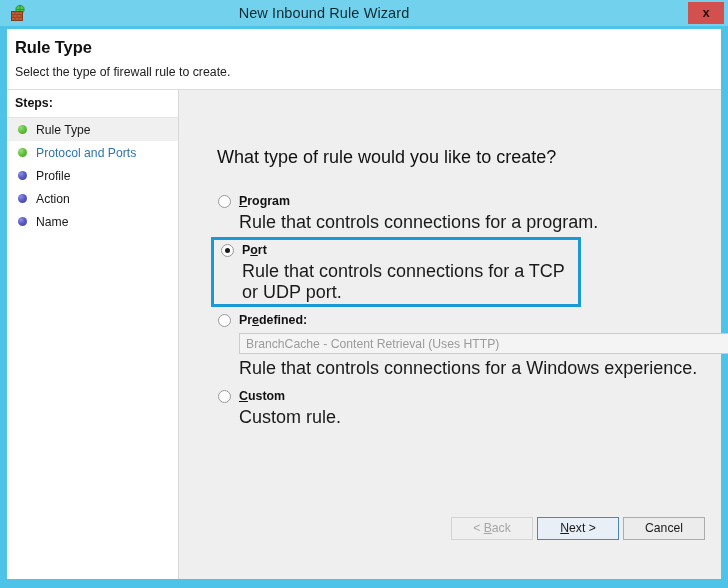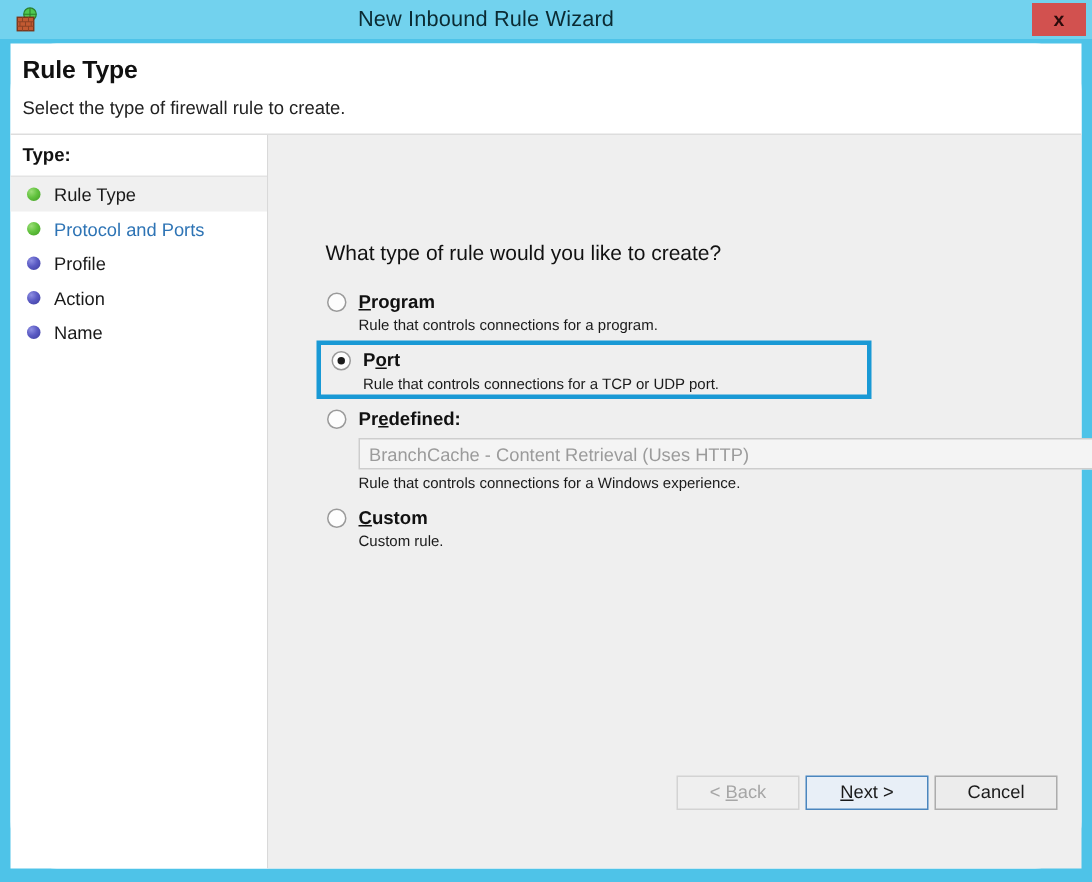--- a/index.html
+++ b/index.html
@@ -70,21 +70,20 @@
 
   
   .client {
     position: absolute;
     left: 7px;
     top: 29px;
     width: 714px;
     height: 550px;
     background: #ffffff;
     box-sizing: border-box;
-    border-radius: 31px;
   }
 
   
   .header {
     position: absolute;
     left: 0; top: 0;
     width: 714px;
     height: 61px;
     background: #ffffff;
     border-bottom: 1px solid #DDDDDD;
@@ -177,22 +176,22 @@
     left: 172px;
     top: 61px;
     width: 542px;
     height: 489px;
     background: #EFEFEF;
     box-sizing: border-box;
   }
   .question {
     position: absolute;
     left: 38px;
-    top: 70px;
-    font-size: 14px;
+    top: 57px;
+    font-size: 18px;
     color: #111111;
   }
 
   .options {
     position: absolute;
     left: 32px;
     top: 98px;
     width: 500px;
   }
 
@@ -236,21 +235,21 @@
   }
   .opt-title {
     font-size: 12.4px;
     font-weight: bold;
     color: #111111;
     line-height: 14px;
     cursor: default;
   }
   .opt-title u { text-decoration: underline; }
   .opt-desc {
-    font-size: 10px;
+    font-size: 18px;
     color: #1a1a1a;
     margin-left: 28px;
     margin-top: 4px;
   }
 
   .combo {
     margin-left: 28px;
     margin-top: 6px;
     width: 518px;
     height: 21px;
@@ -337,21 +336,21 @@
   </div>
 
   <div class="client">
 
     <div class="header">
       <div class="header-title">Rule Type</div>
       <div class="header-sub">Select the type of firewall rule to create.</div>
     </div>
 
     <div class="sidebar">
-      <div class="steps-label">Type:</div>
+      <div class="steps-label">Steps:</div>
       <div class="steps-divider"></div>
       <div class="steps-list" id="steps-list">
           <div class="step selected">
             <span class="bullet done"></span>
             <span class="step-label">Rule Type</span>
           </div>
           <div class="step">
             <span class="bullet done"></span>
             <span class="step-label link">Protocol and Ports</span>
           </div>

